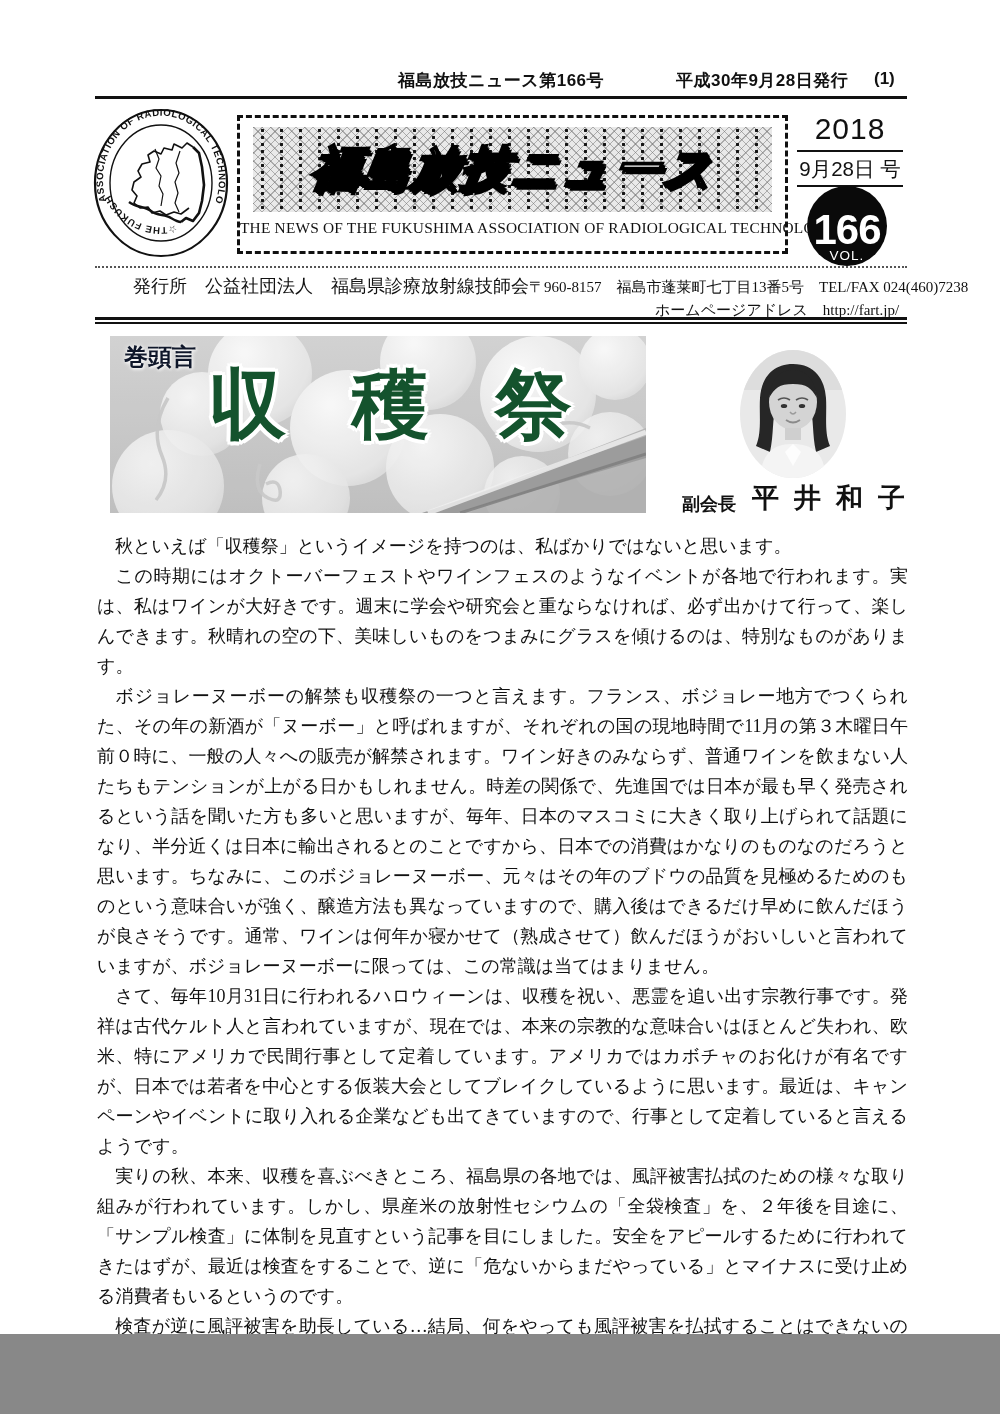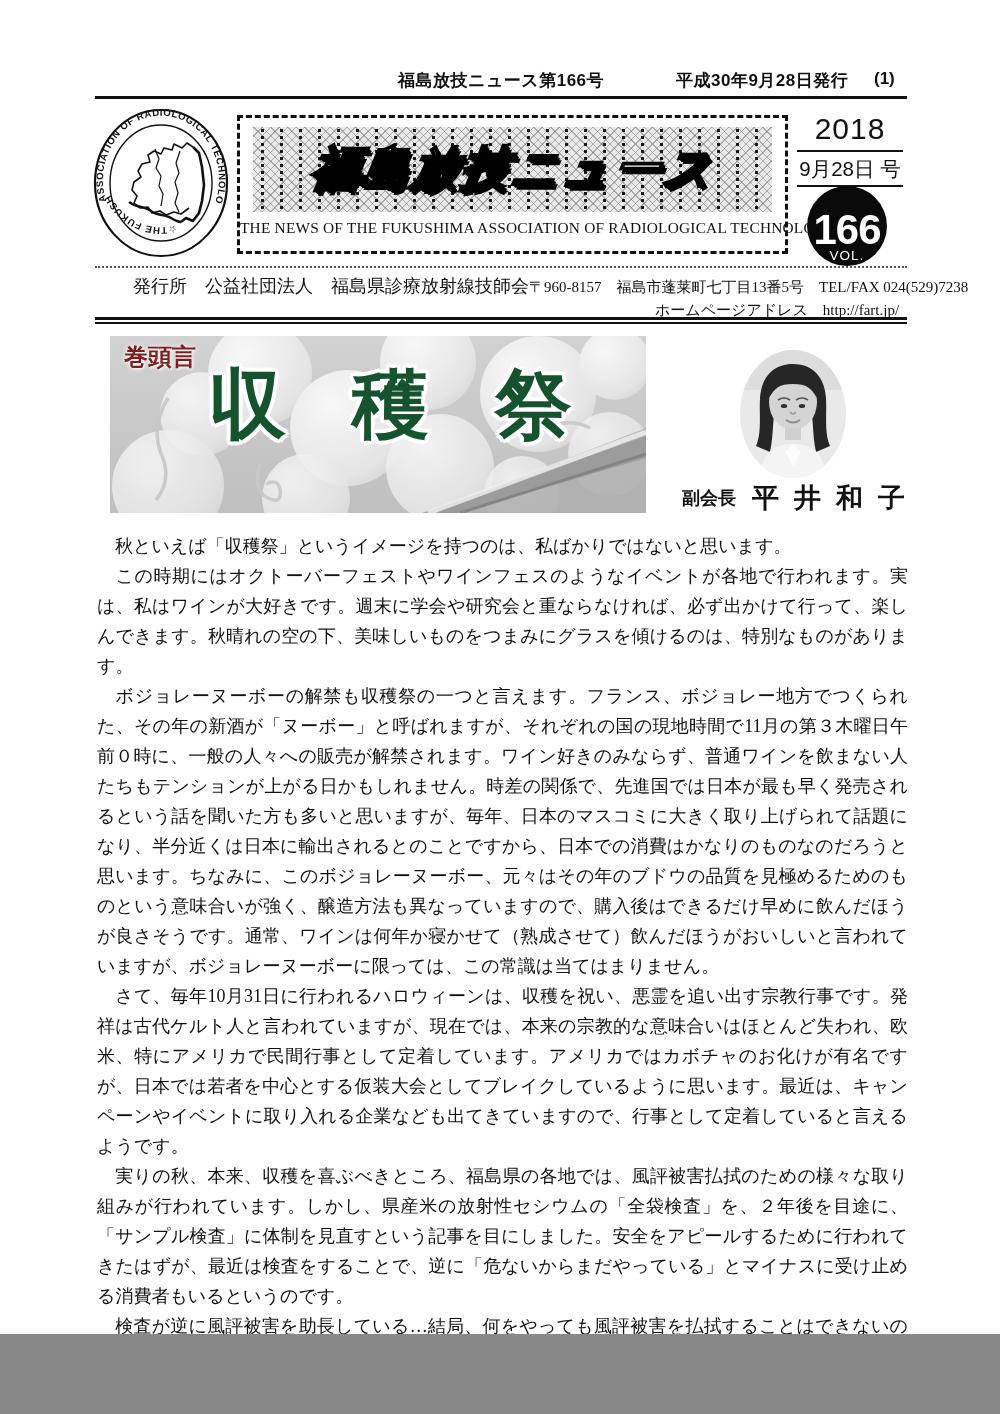--- a/index.html
+++ b/index.html
@@ -51,30 +51,30 @@
   .thin-rule{left:95px;top:266px;width:812px;border-top:2px dotted #555;height:0;}
   .pub-row{left:133px;top:274px;width:774px;display:flex;align-items:baseline;white-space:nowrap;}
   .pub-main{font-size:18px;}
   .pub-addr{font-size:15px;}
   .pub-home{left:655px;top:301px;font-size:15px;}
   .dbl-rule{left:95px;top:317px;width:812px;height:7px;border-top:3px solid #111;border-bottom:2px solid #111;box-sizing:border-box;}
 
   
   .banner{left:110px;top:336px;width:536px;height:177px;overflow:hidden;}
   .banner svg{display:block;}
-  .kantougen{position:absolute;left:14px;top:5px;font-size:24px;font-weight:700;color:#7f1d1d;
+  .kantougen{position:absolute;left:14px;top:5px;font-size:24px;font-weight:700;color:#0f172a;
     text-shadow:0 0 5px rgba(255,255,255,.95),1px 1px 3px rgba(255,255,255,.9);}
   .banner-title{position:absolute;left:99px;top:26px;font-size:77px;font-weight:900;line-height:1.1;
     letter-spacing:66px;white-space:nowrap;color:#14532d;
     text-shadow:-3px -3px 0 #fff,3px -3px 0 #fff,-3px 3px 0 #fff,3px 3px 0 #fff,
                 0 -4px 0 #fff,0 4px 0 #fff,-4px 0 0 #fff,4px 0 0 #fff;}
 
   
   .portrait{left:740px;top:350px;width:106px;height:128px;}
-  .author-row{right:95px;top:480px;display:flex;align-items:center;gap:16px;}
+  .author-row{right:95px;top:480px;display:flex;align-items:flex-end;gap:16px;}
   .author-title{font-size:18px;font-weight:600;}
   .author-name{font-size:27px;font-weight:600;letter-spacing:15px;margin-right:-15px;white-space:nowrap;}
 
   
   .body-text{left:97px;top:531px;width:811px;font-size:18px;line-height:30px;
     text-align:justify;text-justify:inter-character;}
   .body-text p{margin:0;}
 </style>
 </head>
 <body>
@@ -123,21 +123,21 @@
   <div class="abs sans issue-date">9月28日 号</div>
   <div class="abs rule-b"></div>
   <div class="abs sans vol-badge">
     <div class="vol-num">166</div>
     <div class="vol-label">VOL.</div>
   </div>
 
   <div class="abs thin-rule"></div>
   <div class="abs pub-row">
     <span class="pub-main">発行所　公益社団法人　福島県診療放射線技師会</span>
-    <span class="pub-addr">〒960-8157　福島市蓬莱町七丁目13番5号　TEL/FAX 024(529)7238</span>
+    <span class="pub-addr">〒960-8157　福島市蓬莱町七丁目13番5号　TEL/FAX 024(460)7238</span>
   </div>
   <div class="abs pub-home">ホームページアドレス　http://fart.jp/</div>
   <div class="abs dbl-rule"></div>
 
   <div class="abs banner">
     <svg width="536" height="177" viewBox="0 0 536 177">
       <defs>
         <linearGradient id="bg" x1="0" y1="0" x2="0" y2="1">
           <stop offset="0" stop-color="#cdcdcd"></stop>
             <stop offset="1" stop-color="#b8b8b8"></stop>

